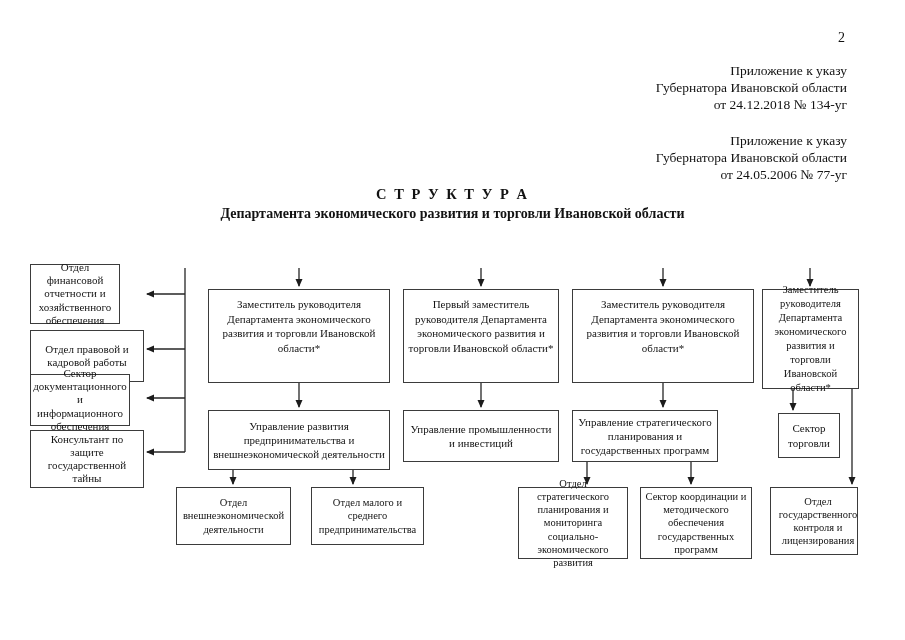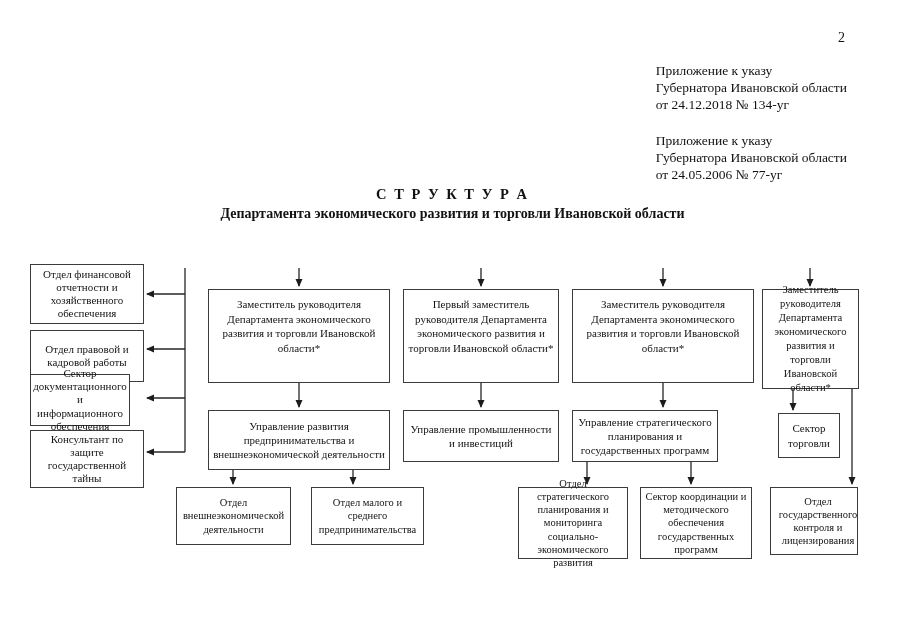--- a/index.html
+++ b/index.html
@@ -1,21 +1,21 @@
 <!DOCTYPE html>
 <html><head>
 <meta charset="utf-8">
 <style>
   html, body { margin:0; padding:0; background:#e8e8e8; }
   #page {
     position:relative; width:905px; height:640px; background:#ffffff;
     font-family:"Liberation Serif","DejaVu Serif",serif; color:#121212;
     overflow:hidden; margin:0 auto;
   }
-  .hdr { position:absolute; right:58px; text-align:left; font-size:13.5px; line-height:17px; }
+  .hdr { position:absolute; right:58px; text-align:right; font-size:13.5px; line-height:17px; }
   #page-number { position:absolute; top:30px; right:60px; font-size:14px; }
   #appendix-1 { top:62px; }
   #appendix-2 { top:132px; }
   #doc-title {
     position:absolute; top:186px; left:0; width:905px; text-align:center;
     font-weight:bold; font-size:14.5px; letter-spacing:2px;
   }
   #doc-subtitle {
     position:absolute; top:206px; left:0; width:905px; text-align:center;
     font-weight:bold; font-size:14px;
@@ -78,21 +78,21 @@
       <line x1="663" y1="383" x2="663" y2="407" marker-end="url(#arrowhead)"></line>
       <line x1="793" y1="389" x2="793" y2="410" marker-end="url(#arrowhead)"></line>
       <line x1="852" y1="389" x2="852" y2="484" marker-end="url(#arrowhead)"></line>
       <line x1="233" y1="470" x2="233" y2="484" marker-end="url(#arrowhead)"></line>
       <line x1="353" y1="470" x2="353" y2="484" marker-end="url(#arrowhead)"></line>
       <line x1="587" y1="462" x2="587" y2="484" marker-end="url(#arrowhead)"></line>
       <line x1="691" y1="462" x2="691" y2="484" marker-end="url(#arrowhead)"></line>
     </svg>
 
   <div id="chart">
-      <div class="node kind-left" style="left: 30px; top: 264px; width: 114px; height: 60px; text-align: center;">Отдел финансовой отчетности и хозяйственного обеспечения</div>
+      <div class="node kind-left" style="left: 30px; top: 264px; width: 90px; height: 60px; text-align: center;">Отдел финансовой отчетности и хозяйственного обеспечения</div>
       <div class="node kind-left" style="left: 30px; top: 330px; width: 114px; height: 52px;">Отдел правовой и кадровой работы</div>
       <div class="node kind-left" style="left: 30px; top: 374px; width: 100px; height: 52px;">Сектор документационного и информационного обеспечения</div>
       <div class="node kind-left" style="left: 30px; top: 430px; width: 114px; height: 58px;">Консультант по защите государственной тайны</div>
       <div class="node kind-deputy top-align" style="left: 208px; top: 289px; width: 182px; height: 94px;">Заместитель руководителя Департамента экономического развития и торговли Ивановской области*</div>
       <div class="node kind-deputy top-align" style="left: 403px; top: 289px; width: 156px; height: 94px;">Первый заместитель руководителя Департамента экономического развития и торговли Ивановской области*</div>
       <div class="node kind-deputy top-align" style="left: 572px; top: 289px; width: 182px; height: 94px;">Заместитель руководителя Департамента экономического развития и торговли Ивановской области*</div>
       <div class="node kind-deputy-narrow" style="left: 762px; top: 289px; width: 97px; height: 100px;">Заместитель руководителя Департамента экономического развития и торговли Ивановской области*</div>
       <div class="node kind-unit" style="left: 208px; top: 410px; width: 182px; height: 60px;">Управление развития предпринимательства и внешнеэкономической деятельности</div>
       <div class="node kind-unit" style="left: 403px; top: 410px; width: 156px; height: 52px;">Управление промышленности и инвестиций</div>
       <div class="node kind-unit" style="left: 572px; top: 410px; width: 146px; height: 52px;">Управление стратегического планирования и государственных программ</div>

